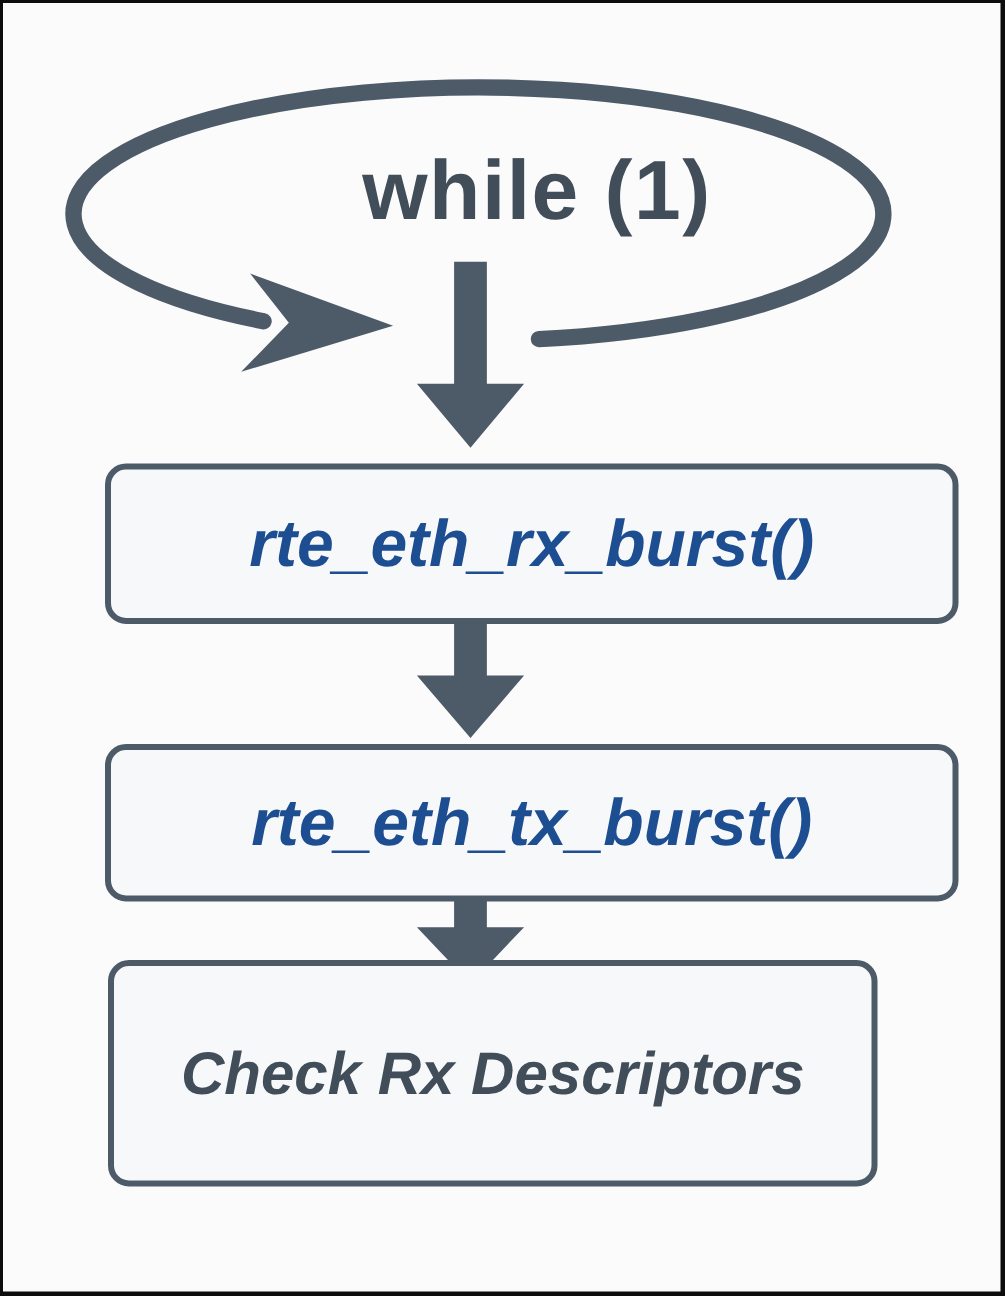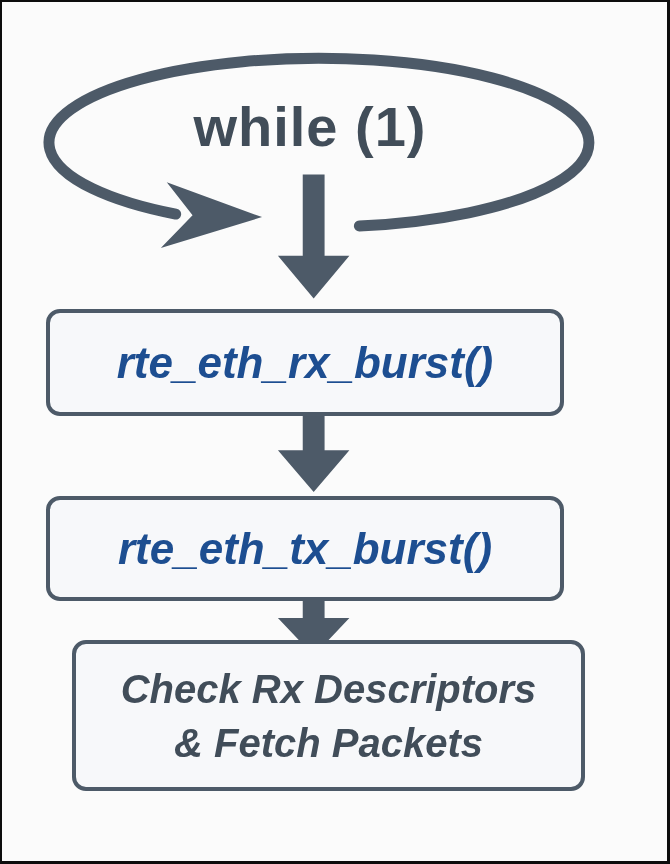--- a/index.html
+++ b/index.html
@@ -24,33 +24,34 @@
   }
   .gfx{position:absolute;left:0;top:0;width:100%;height:100%;}
   .loop-stroke{fill:none;stroke:var(--slate);stroke-width:11;stroke-linecap:round;}
   .solid{fill:var(--slate);stroke:none;}
   .while-label{
     position:absolute;left:0;top:97px;width:616px;
     text-align:center;
     font-weight:bold;font-size:56px;line-height:1;
     letter-spacing:1px;
     color:var(--dark-text);
+    padding-left:48px;
   }
   .node{
     position:absolute;
     box-sizing:border-box;
     background:var(--box-bg);
     border:4px solid var(--slate);
     border-radius:14px;
     display:flex;flex-direction:column;
     align-items:center;justify-content:center;
     text-align:center;
   }
   .node-fn{
-    left:44px;width:518px;height:107px;
+    left:68px;width:569px;height:107px;
     font-style:italic;font-weight:bold;font-size:44px;
     color:var(--blue);
   }
   #node-rx{top:307px;}
   #node-tx{top:494px;height:105px;text-align:center;}
   .node-check{
     left:70px;top:638px;width:513px;height:151px;
     font-style:italic;font-weight:600;font-size:40px;line-height:1.35;
     color:var(--dark-text);
   }
@@ -79,16 +80,15 @@
   <div class="node node-fn" id="node-rx">
     <span>rte_eth_rx_burst()</span>
   </div>
 
   <div class="node node-fn" id="node-tx">
     <span>rte_eth_tx_burst()</span>
   </div>
 
   <div class="node node-check" id="node-check">
     <span class="line">Check Rx Descriptors</span>
-    <span class="line">&amp; Fetch Packets</span>
   </div>
 
 </div>
 
 </body></html>

